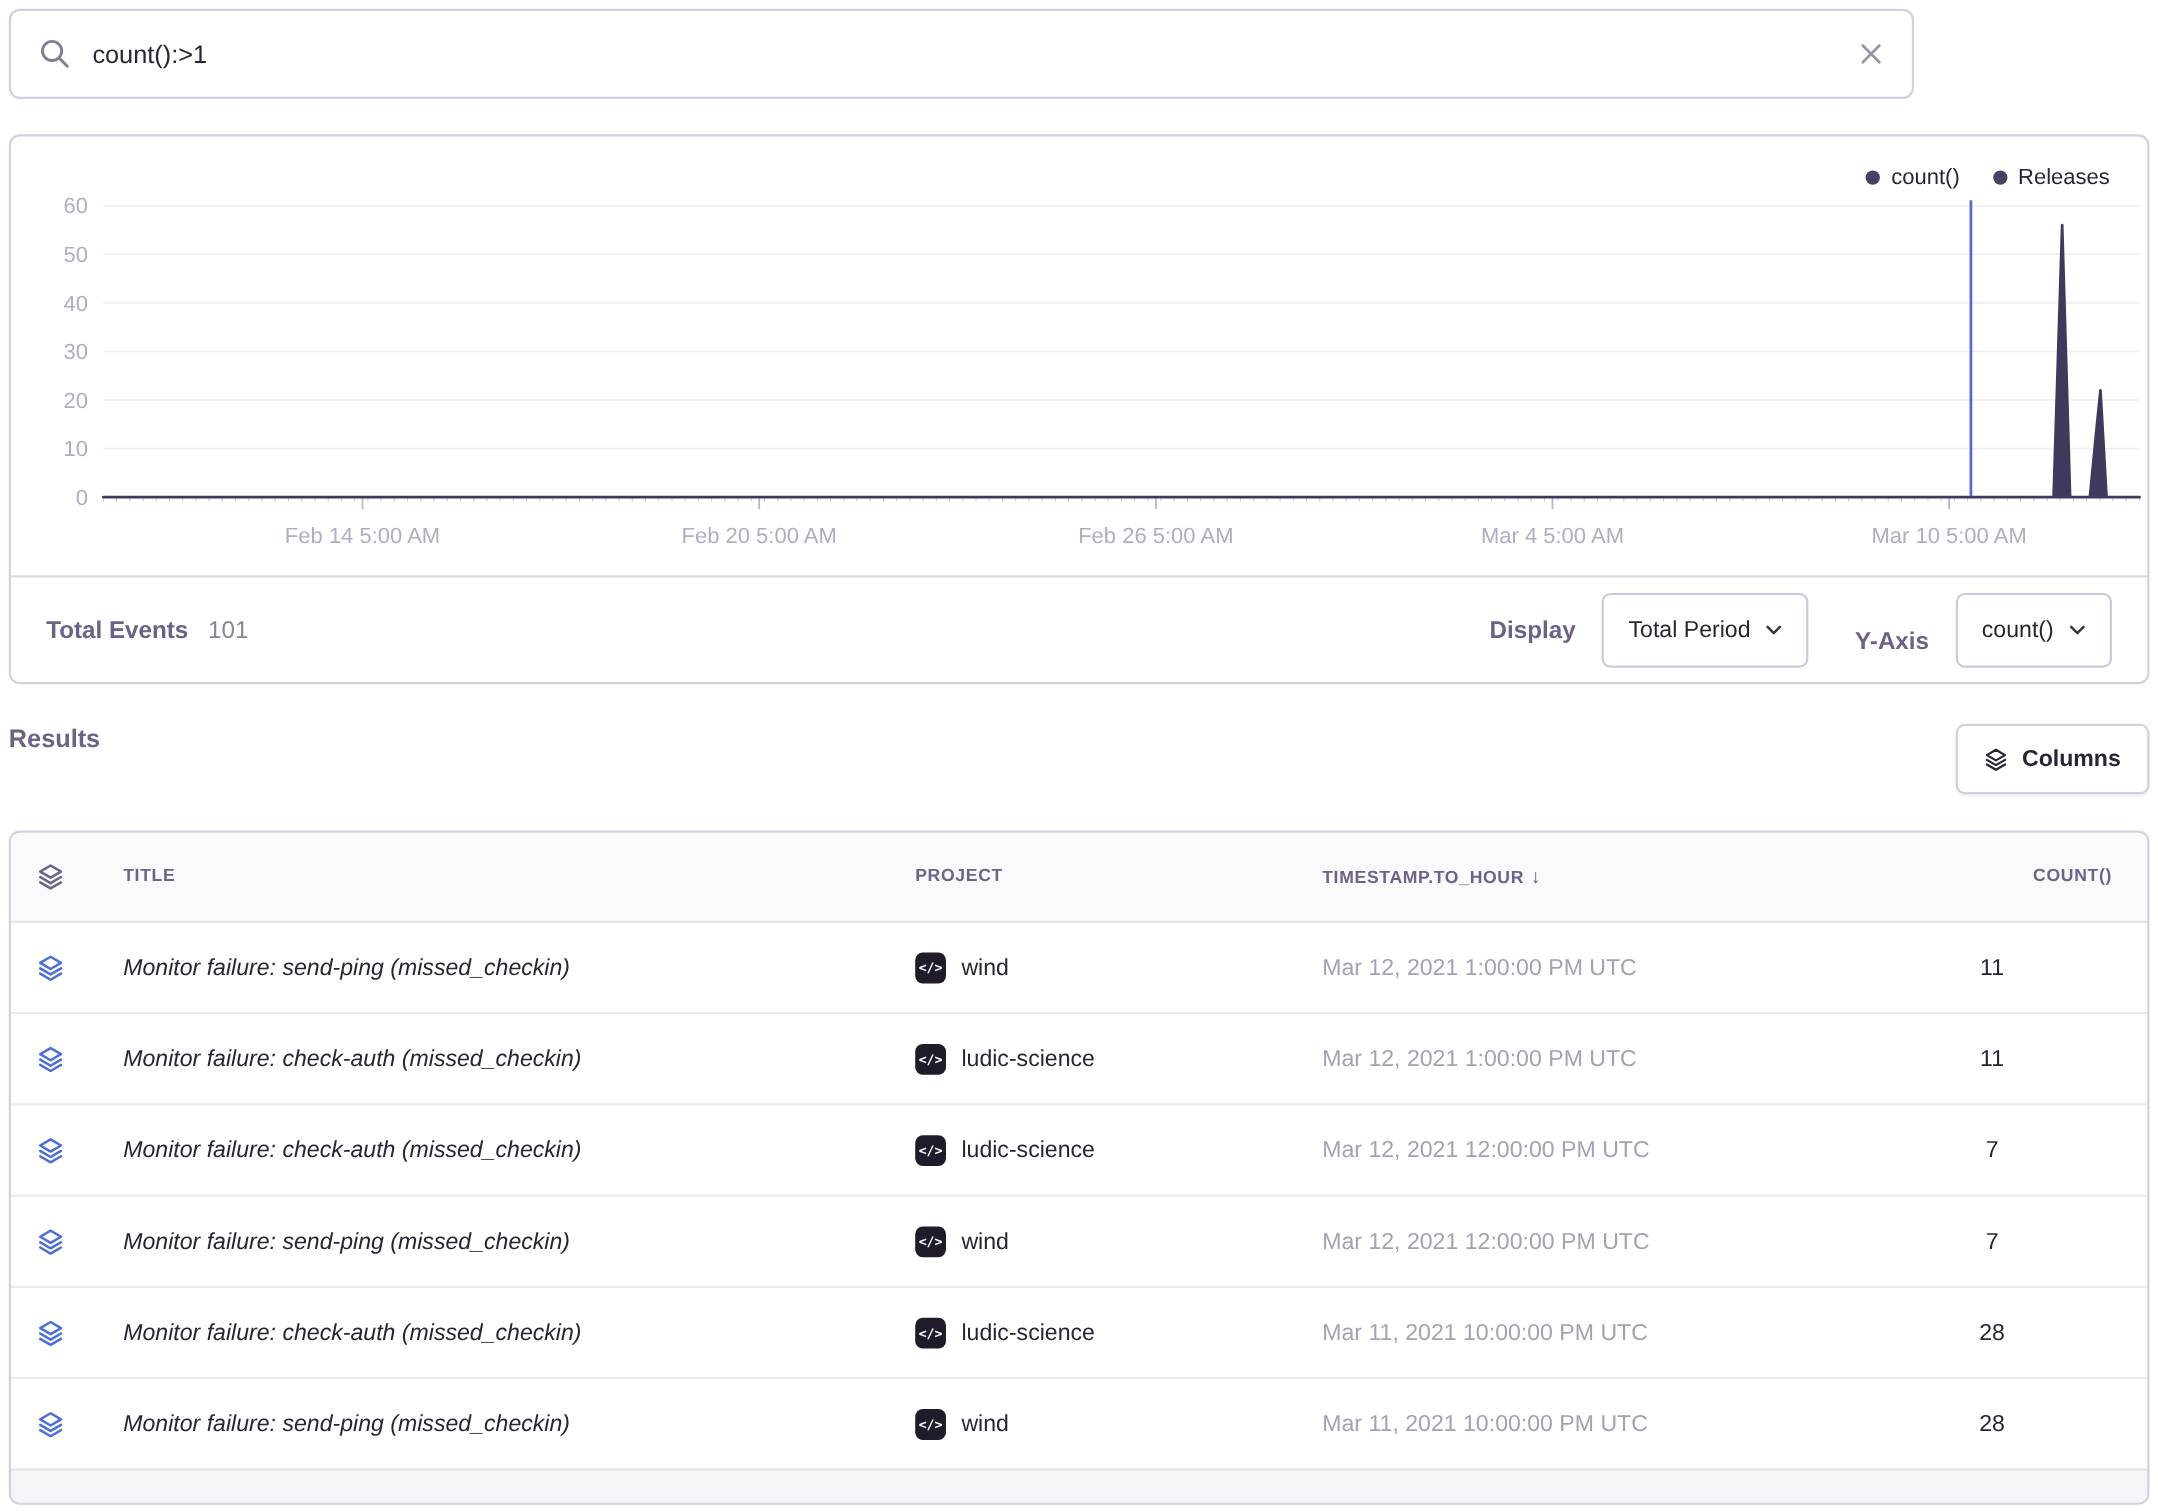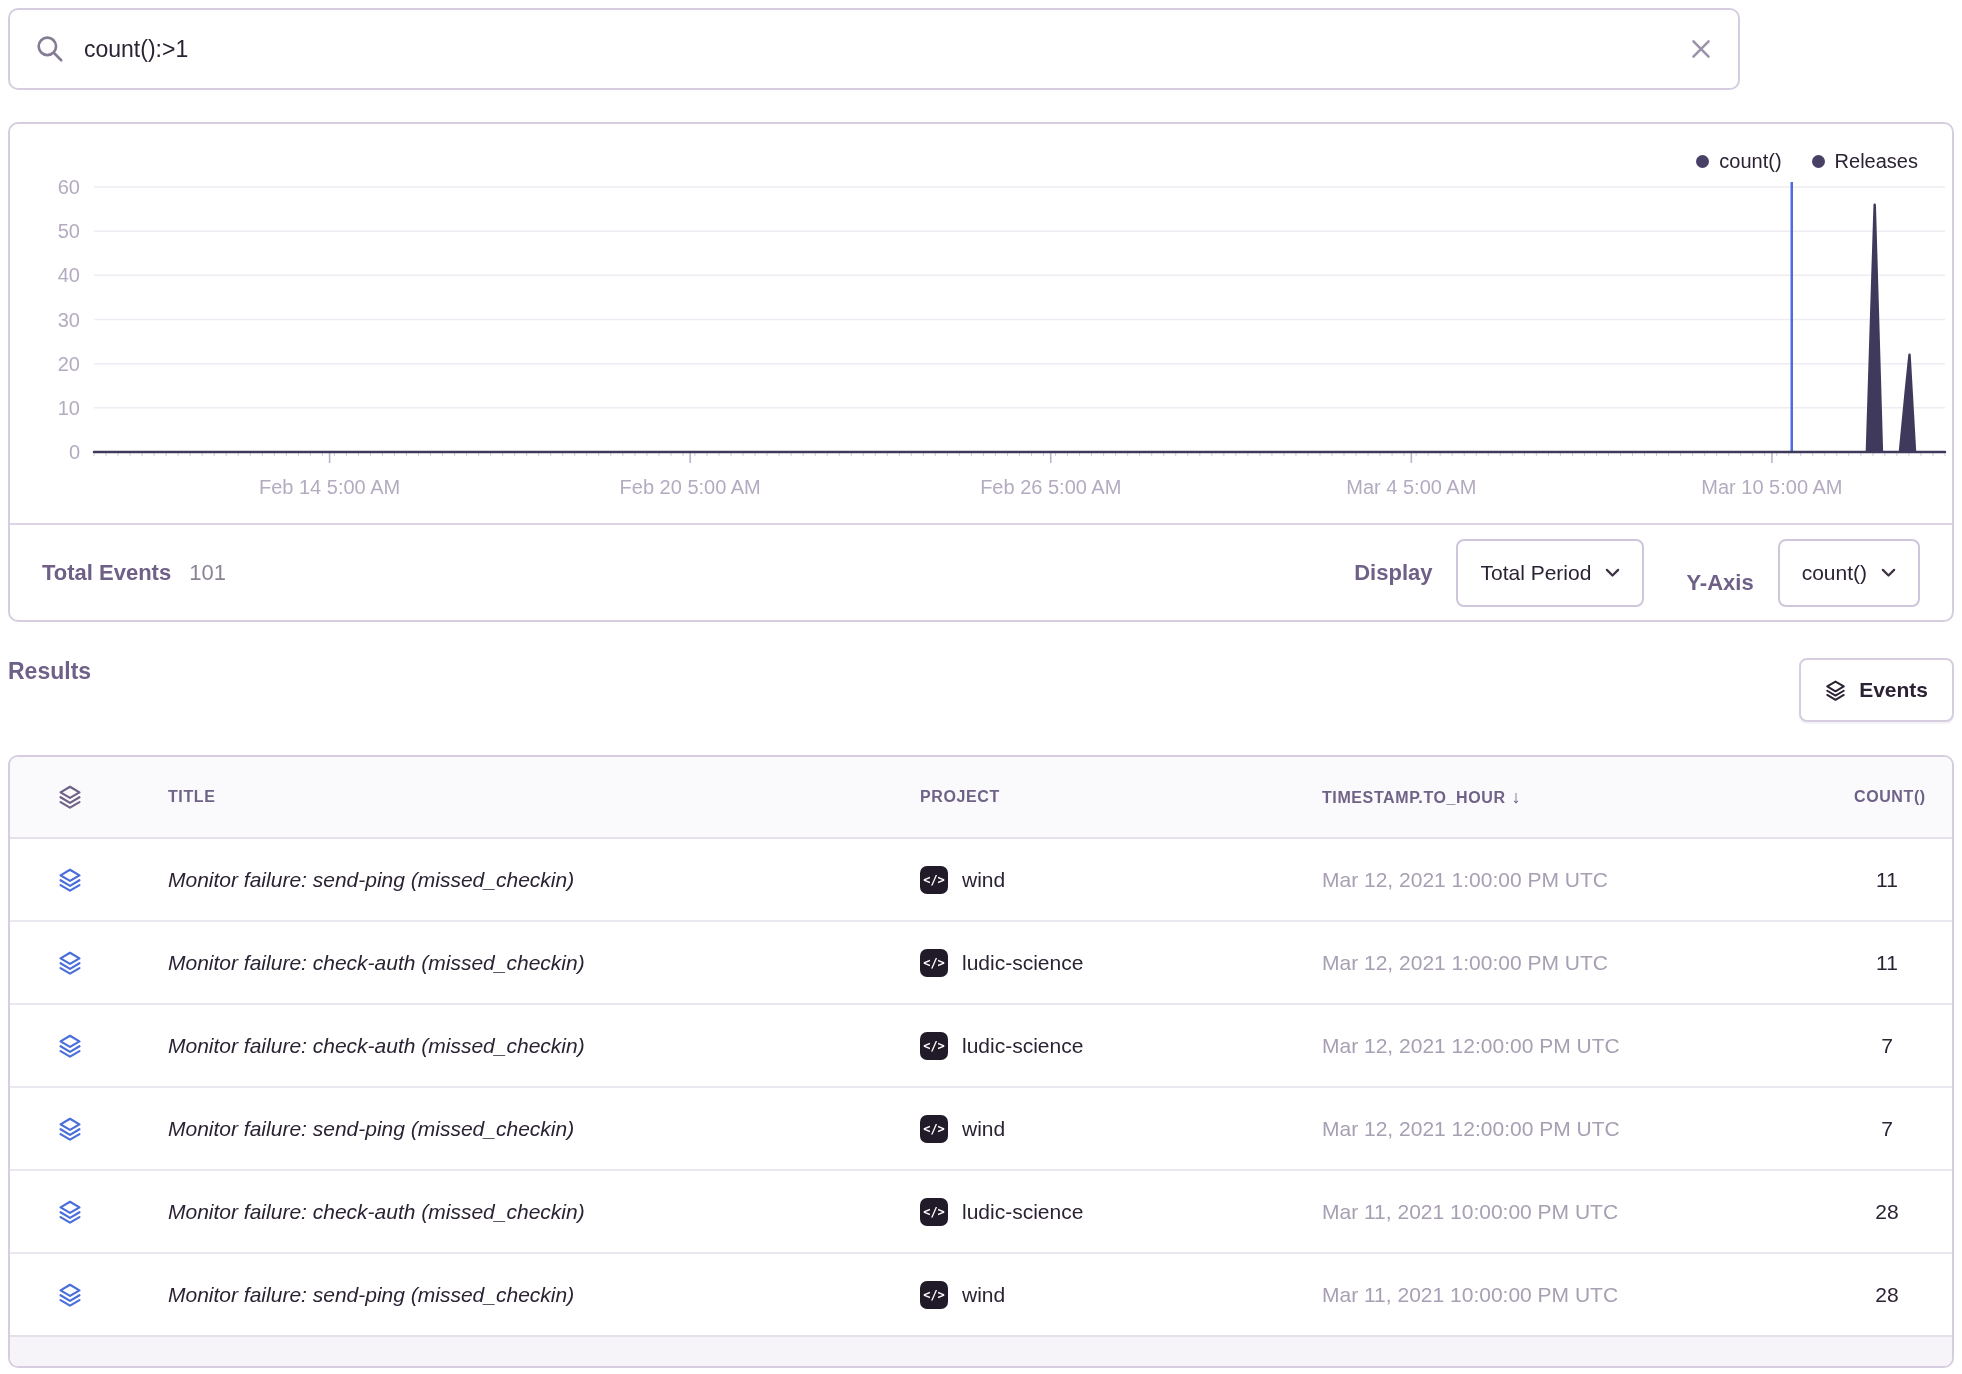--- a/index.html
+++ b/index.html
@@ -75,22 +75,21 @@
   
   .table-panel {
     position:absolute; left:8px; top:755px; width:1946px; height:613px;
     border:2px solid #d6cee0; border-radius:10px; background:#fff; overflow:hidden;
     display:flex; flex-direction:column;
   }
   .trow {
     display:grid;
     grid-template-columns:78px 720px 370px 500px 1fr;
     align-items:center;
-    padding:0 32px 0 48px;
-    gap:32px;
+    padding:0 32px 0 24px;
   }
   .thead {
     height:82px; background:#faf9fb; border-bottom:2px solid #e5e0ea;
     color:#6f6287; font-size:16px; font-weight:bold; letter-spacing:0.6px;
   }
   .thead .stack-ic { color:#6f6287; }
   .th-right { text-align:right; }
   .sort-arrow { font-size:18px; margin-left:6px; }
   .tbody-row { height:83px; border-bottom:2px solid #ebe7f0; font-size:21px; background:#fff; }
   .tbody-row:last-child { border-bottom:2px solid #e5e0ea; }
@@ -342,21 +341,21 @@
 
 <div class="results-bar">
   <span class="results-title">Results</span>
   <div class="results-actions">
     <button class="action-btn">
       <svg class="ic" viewBox="0 0 16 16" fill="none" stroke="currentColor" stroke-width="1.5" stroke-linejoin="round" stroke-linecap="round">
         <path d="M8 1.2 L14.3 4.9 L8 8.6 L1.7 4.9 Z"></path>
         <path d="M1.7 8.2 L8 11.9 L14.3 8.2"></path>
         <path d="M1.7 11.4 L8 15.1 L14.3 11.4"></path>
       </svg>
-      <span>Events</span>
+      <span>Columns</span>
     </button>
   </div>
 </div>
 
 <div class="table-panel">
   <div class="trow thead">
     <svg class="stack-ic" viewBox="0 0 16 16" fill="none" stroke="currentColor" stroke-width="1.5" stroke-linejoin="round" stroke-linecap="round">
       <path d="M8 1.2 L14.3 4.9 L8 8.6 L1.7 4.9 Z"></path>
       <path d="M1.7 8.2 L8 11.9 L14.3 8.2"></path>
       <path d="M1.7 11.4 L8 15.1 L14.3 11.4"></path>

